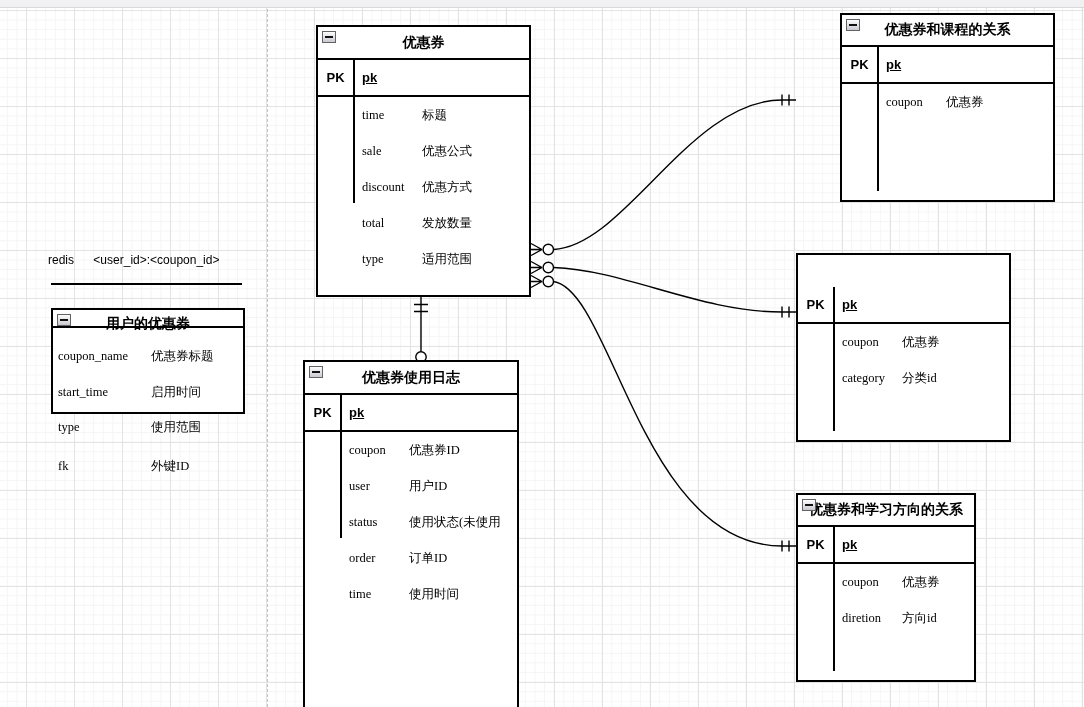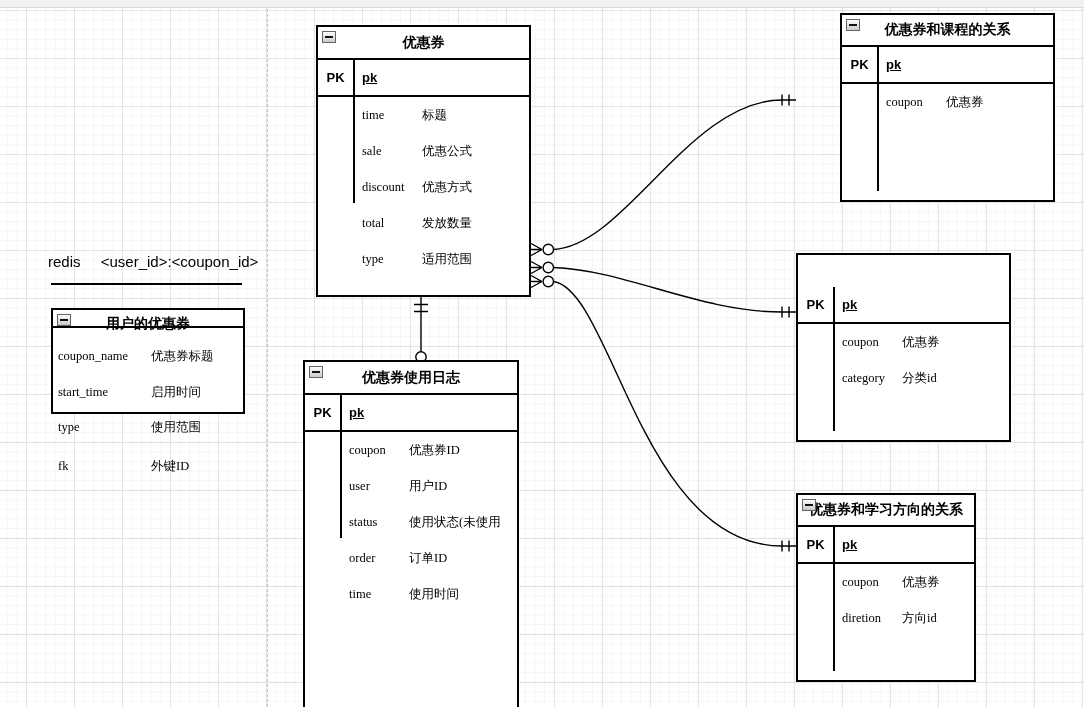--- a/index.html
+++ b/index.html
@@ -63,21 +63,21 @@
 
   
   .rel .etitle{height:32px;line-height:29px;}
   .rel .pkrow{top:32px;height:37px;}
   .rel .pkcell,.rel .pkname{line-height:35px;}
   .rel .pkdivider{top:32px;height:144px;}
   #t-course{left:796px;top:13px;width:215px;height:189px;margin-left:44px;}
   #t-category{left:796px;top:253px;width:215px;height:189px;}
   #t-direction{left:796px;top:493px;width:180px;height:189px;}
 
-  .redis-note{position:absolute;left:48px;top:253px;z-index:2;font-size:15px;white-space:nowrap;}
+  .redis-note{position:absolute;left:48px;top:253px;z-index:2;font-size:12px;white-space:nowrap;}
   .redis-prefix{margin-right:16px;}
   .redis-underline{position:absolute;left:51px;top:283px;width:191px;height:0;border-top:2px solid #000;z-index:2;}
 </style>
 </head>
 <body>
 
 <div class="canvas">
   <div class="grid"></div>
   <div class="top-strip"></div>
   <div class="page-divider"></div>

